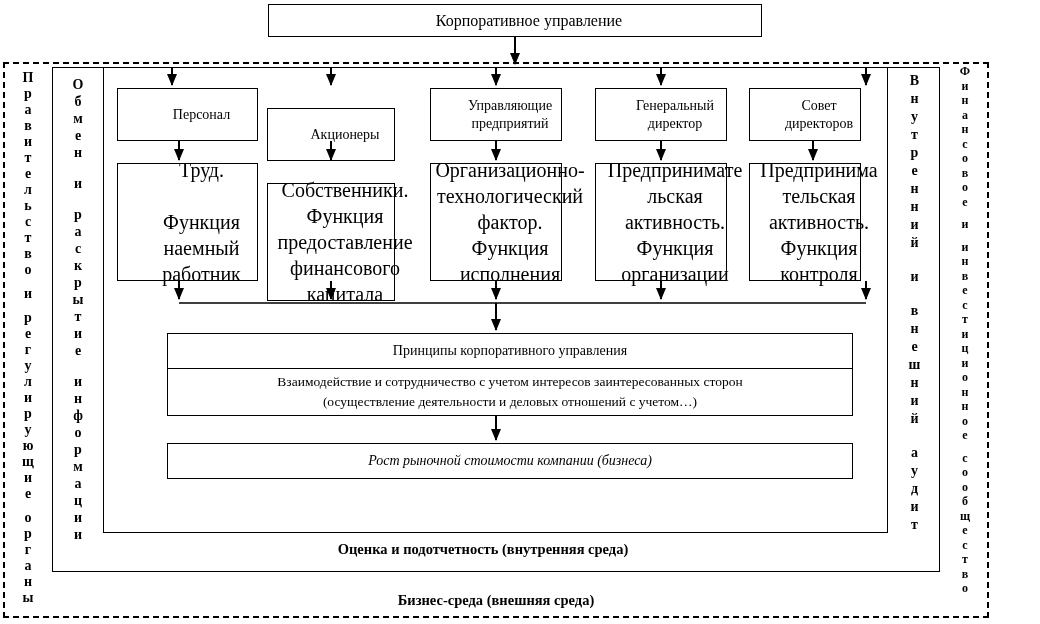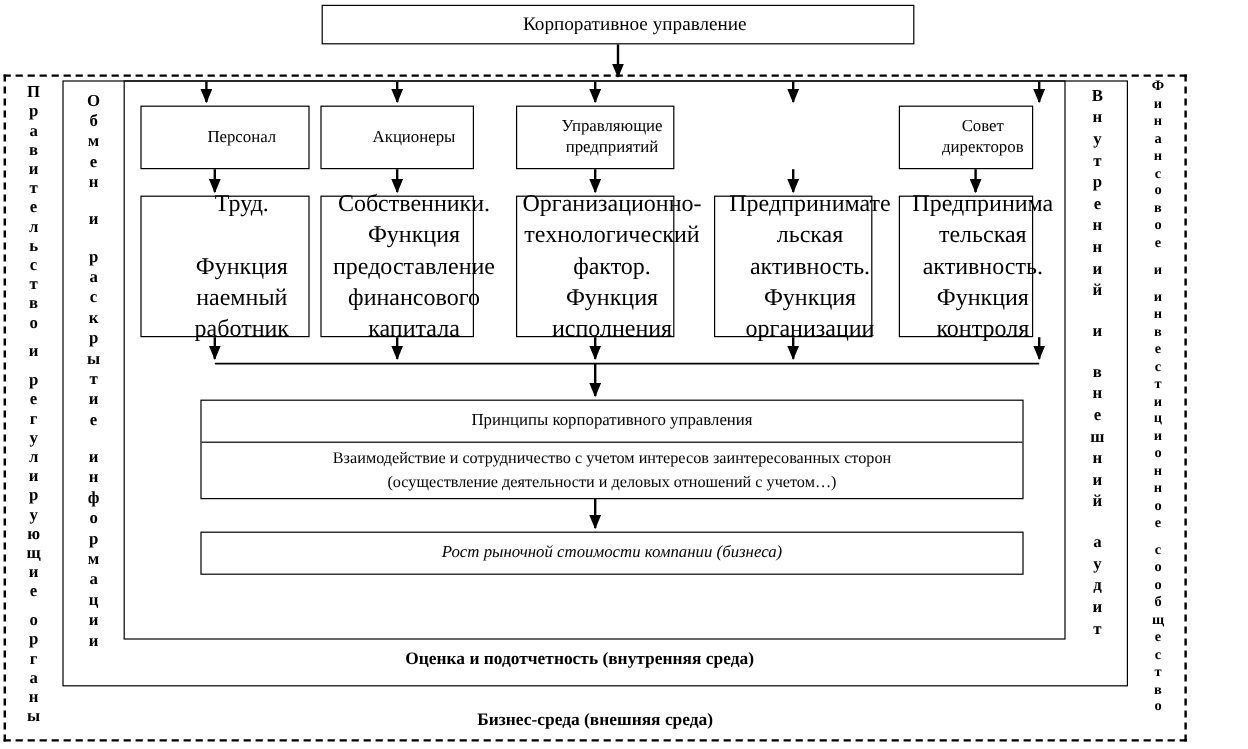--- a/index.html
+++ b/index.html
@@ -29,21 +29,21 @@
   .vcol2{left:53px; top:76px; width:50px; height:494px; font-size:14px;}
   .vcol2 .vchar{line-height:17px;} .vcol2 .vgap{height:14px;}
   .vcol3{left:889px; top:72px; width:51px; height:498px; font-size:14px;}
   .vcol3 .vchar{line-height:18px;} .vcol3 .vgap{height:16px;}
   .vcol4{left:941px; top:64px; width:48px; height:552px; font-size:12px;}
   .vcol4 .vchar{line-height:14.5px;} .vcol4 .vgap{height:8px;}
 
   .role-box{top:88px; height:53px; font-size:14px; line-height:1.25;}
   .func-box{top:163px; height:118px; font-size:20px; line-height:1.3;}
   .c1{left:117px; width:141px;}
-  .c2{left:267px; width:128px;}
+  .c2{left:267px; width:128px;margin-top:20px;}
   .c3{left:430px; width:132px;}
   .c4{left:595px; width:132px;}
   .c5{left:749px; width:112px;}
 
   .table{position:absolute; left:167px; width:686px; border:1px solid #000; box-sizing:border-box; background:#fff;}
   .principles-table{top:333px;}
   .results-table{top:443px;font-style:italic;}
   .t-row{display:flex; align-items:center; justify-content:center; text-align:center; font-size:14px;}
   .t-row1{height:34px;}
   .t-row2{border-top:1px solid #000; height:46px; font-size:13.5px; line-height:1.5;}
@@ -201,20 +201,22 @@
       <span class="vchar">с</span>
       <span class="vchar">т</span>
       <span class="vchar">в</span>
       <span class="vchar">о</span>
     </div>
 
   <div class="box role-box c1 center-flex pre">Персонал</div>
   <div class="box role-box c2 center-flex pre">Акционеры</div>
   <div class="box role-box c3 center-flex pre">Управляющие
 предприятий</div>
+  <div class="box role-box c4 center-flex pre">Генеральный
+директор</div>
   <div class="box role-box c5 center-flex pre">Совет
 директоров</div>
 
   <div class="box func-box c1 center-flex pre">Труд.
 
 Функция
 наемный
 работник</div>
   <div class="box func-box c2 center-flex pre">Собственники.
 Функция

